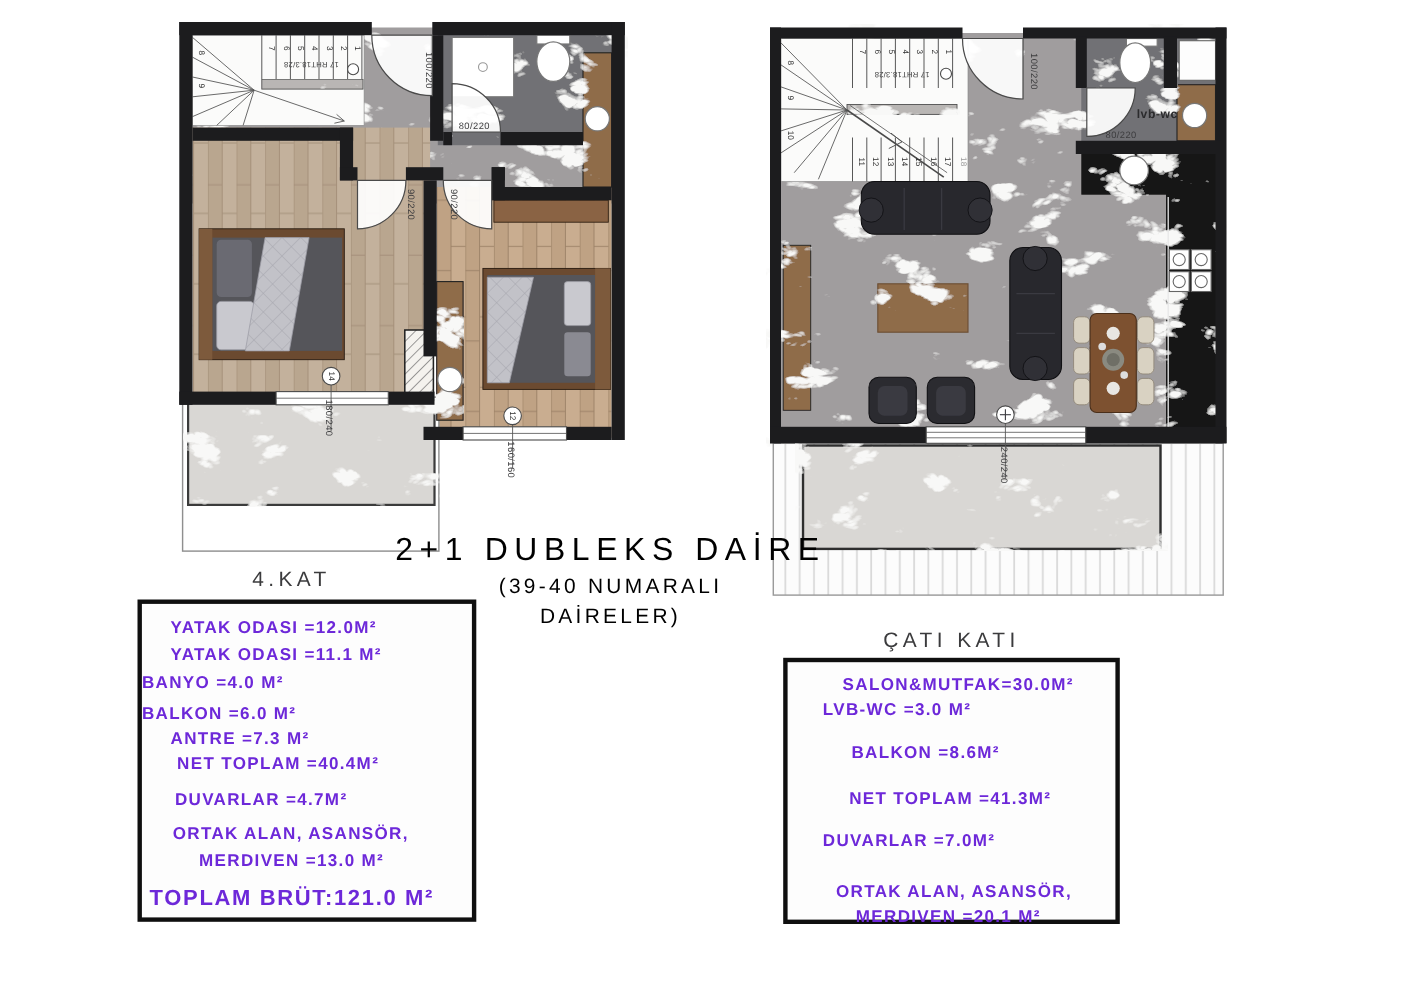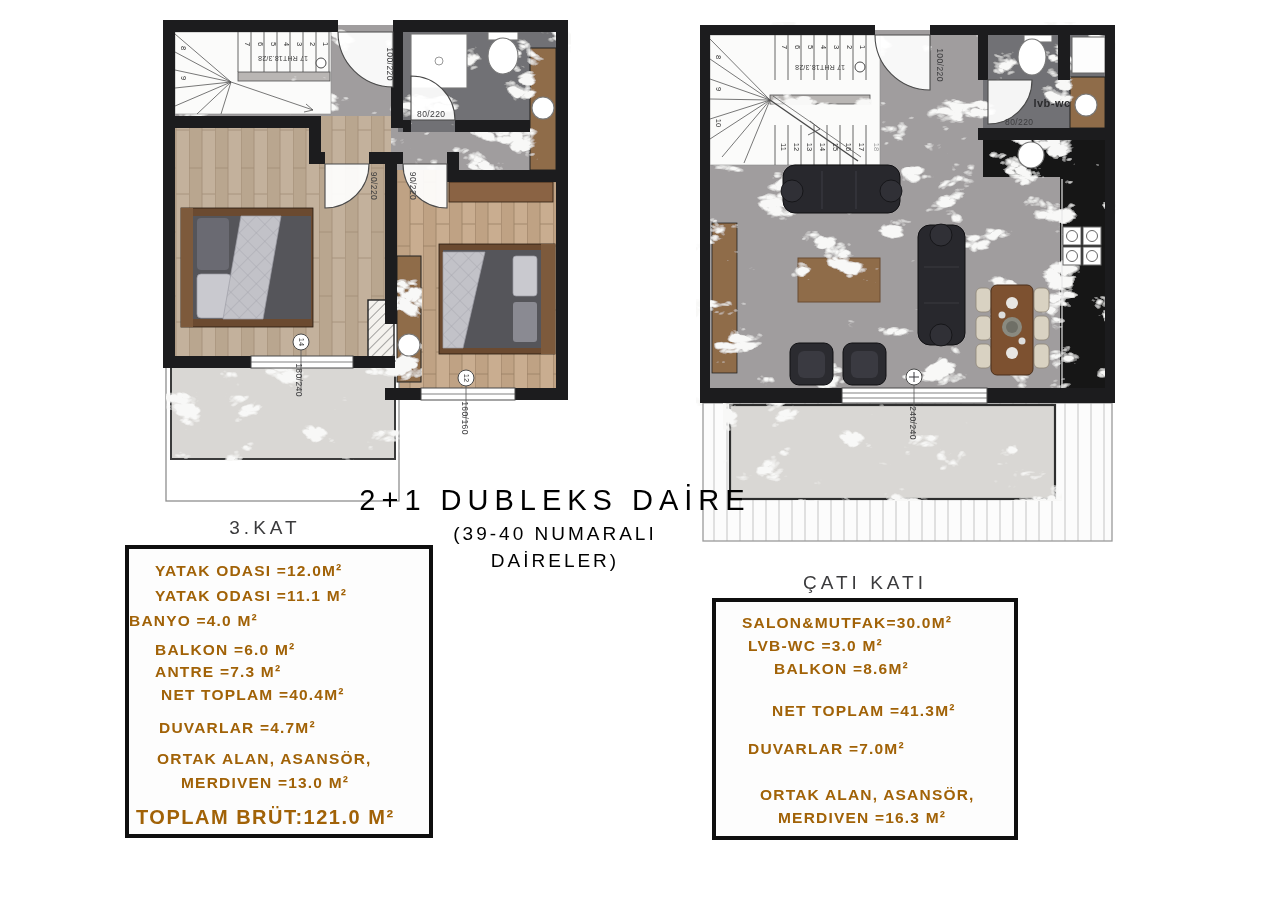--- a/index.html
+++ b/index.html
@@ -33,32 +33,32 @@
   .darkline{stroke:#3a3a40;stroke-width:1;}
 
   
   .main-title{position:absolute;left:320px;top:484px;width:470px;text-align:center;z-index:5;color:#000000;}
   .main-title .t1{font-size:29px;letter-spacing:6px;font-weight:500;}
   .main-title .t2{font-size:19px;letter-spacing:3px;margin-top:6px;font-weight:500;}
   .main-title .t3{font-size:19px;letter-spacing:3px;margin-top:5px;font-weight:500;}
   .kat-heading{position:absolute;color:#3b3b3d;font-size:19px;letter-spacing:4px;font-weight:500;text-align:center;z-index:4;}
   #heading-left{left:125px;top:517px;width:280px;}
   #heading-right{left:715px;top:572px;width:300px;}
-  .info-box{position:absolute;background:#fdfdfd;border:4px solid #0f0f0f;z-index:4;color:#a16207;font-weight:bold;box-sizing:border-box;}
+  .info-box{position:absolute;background:#fdfdfd;border:4px solid #0f0f0f;z-index:4;color:#6d28d9;font-weight:bold;box-sizing:border-box;}
   #box-left{left:125px;top:545px;width:308px;height:293px;}
   #box-right{left:712px;top:598px;width:306px;height:242px;}
   .ln{font-size:15.5px;letter-spacing:1.2px;white-space:pre;}
   .l0{margin-top:13px;padding-left:26px;} .l1{margin-top:7px;padding-left:26px;}
-  .l2{margin-top:7px;}  .l3{margin-top:11px;padding-left:26px;}
+  .l2{margin-top:7px;}  .l3{margin-top:11px;}
   .l4{margin-top:4px;padding-left:26px;}  .l5{margin-top:5px;padding-left:32px;}
   .l6{margin-top:15px;padding-left:30px;} .l7{margin-top:13px;padding-left:28px;}
   .l8{margin-top:6px;padding-left:52px;}
   .tot{margin-top:14px;padding-left:7px;font-size:20px;letter-spacing:1.5px;}
-  .r0{margin-top:12px;padding-left:26px;} .r1{margin-top:5px;padding-left:32px;}
-  .r2{margin-top:5px;padding-left:58px;}  .r3{margin-top:24px;padding-left:56px;}
+  .r0{margin-top:12px;padding-left:50px;} .r1{margin-top:5px;padding-left:32px;}
+  .r2{margin-top:21px;padding-left:58px;}  .r3{margin-top:24px;padding-left:56px;}
   .r4{margin-top:20px;padding-left:32px;} .r5{margin-top:28px;padding-left:44px;}
   .r6{margin-top:5px;padding-left:62px;}
 </style>
 </head>
 <body>
 
 <div class="canvas">
 
 <svg id="plans" width="980" height="560" viewBox="0 0 980 560" xmlns="http://www.w3.org/2000/svg">
   <defs>
@@ -366,21 +366,21 @@
     <text class="dim" x="210" y="398" text-anchor="middle" transform="rotate(90 210 398)">240/240</text>
   </g>
 </svg>
 
 <div class="main-title">
   <div class="t1">2+1 DUBLEKS DAİRE</div>
   <div class="t2">(39-40 NUMARALI</div>
   <div class="t3">DAİRELER)</div>
 </div>
 
-<div class="kat-heading" id="heading-left">3.KAT</div>
+<div class="kat-heading" id="heading-left">4.KAT</div>
 
 <div class="info-box" id="box-left">
   <div class="ln l0">YATAK ODASI =12.0M²</div>
   <div class="ln l1">YATAK ODASI =11.1 M²</div>
   <div class="ln l2">BANYO =4.0 M²</div>
   <div class="ln l3">BALKON =6.0 M²</div>
   <div class="ln l4">ANTRE =7.3 M²</div>
   <div class="ln l5">NET TOPLAM =40.4M²</div>
   <div class="ln l6">DUVARLAR =4.7M²</div>
   <div class="ln l7">ORTAK ALAN, ASANSÖR,</div>
@@ -390,16 +390,16 @@
 
 <div class="kat-heading" id="heading-right">ÇATI KATI</div>
 
 <div class="info-box" id="box-right">
   <div class="ln r0">SALON&amp;MUTFAK=30.0M²</div>
   <div class="ln r1">LVB-WC =3.0 M²</div>
   <div class="ln r2">BALKON =8.6M²</div>
   <div class="ln r3">NET TOPLAM =41.3M²</div>
   <div class="ln r4">DUVARLAR =7.0M²</div>
   <div class="ln r5">ORTAK ALAN, ASANSÖR,</div>
-  <div class="ln r6">MERDIVEN =16.3 M²</div>
+  <div class="ln r6">MERDIVEN =20.1 M²</div>
 </div>
 
 </div>
 
 </body></html>

